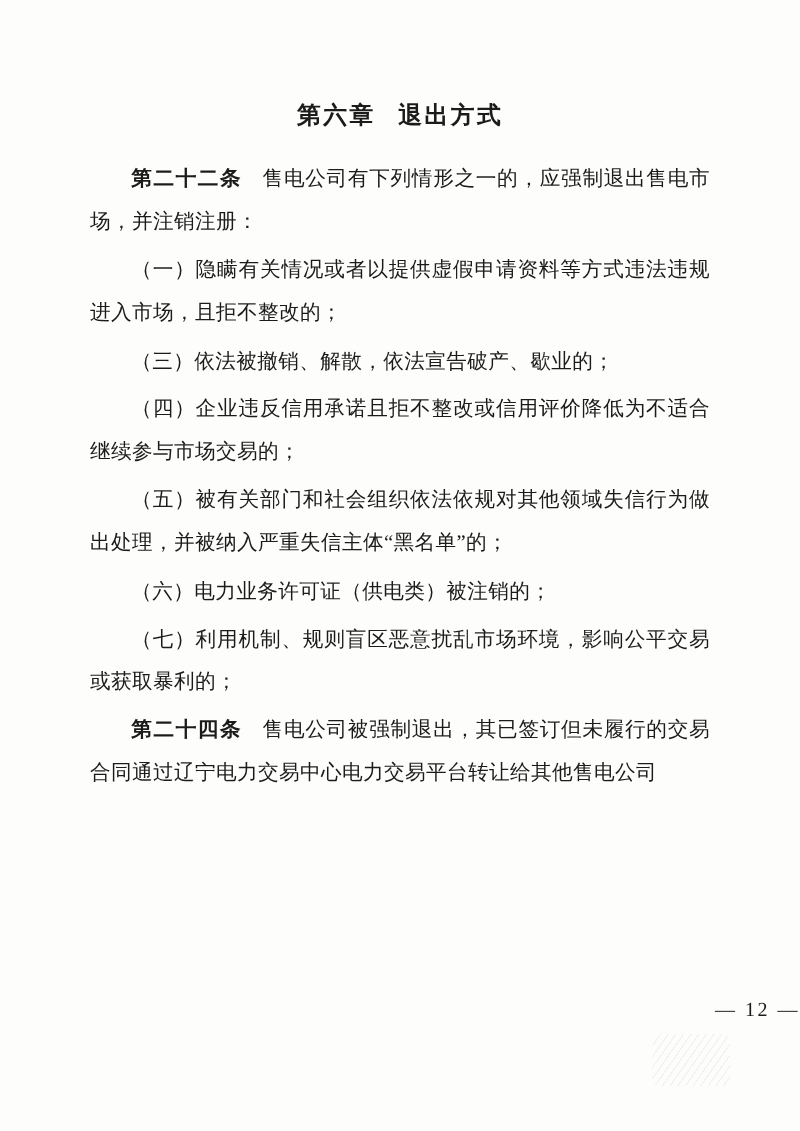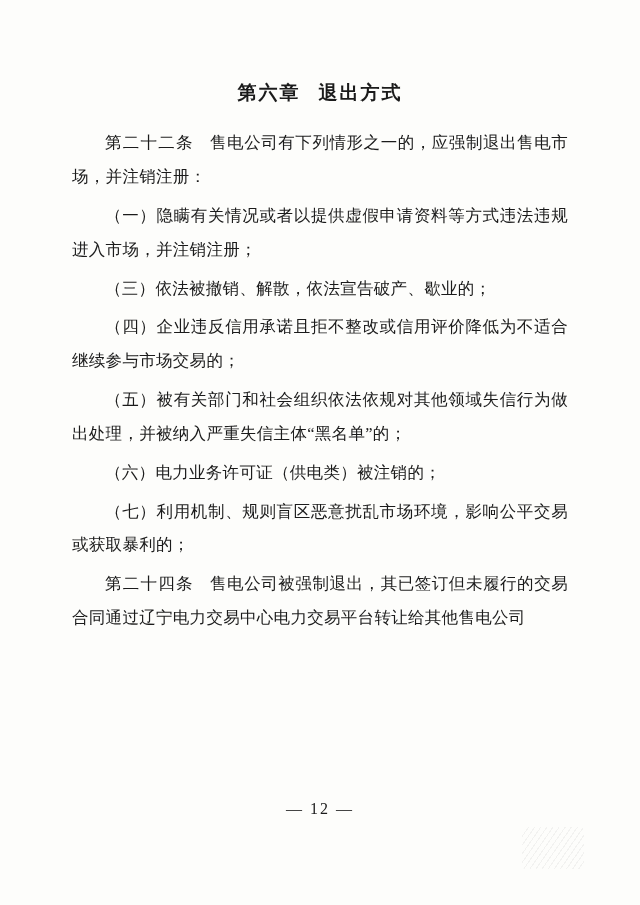--- a/index.html
+++ b/index.html
@@ -45,33 +45,33 @@
     font-size: 16.5px;
     line-height: 2.05;
     text-align: justify;
     text-justify: inter-ideograph;
     letter-spacing: 0.3px;
   }
   p.para.indent {
     text-indent: 33px;
   }
   .art-num {
-    font-weight: normal;
+    font-weight: bold;
     letter-spacing: 1px;
   }
   .art-sep {
     display: inline-block;
     width: 16px;
   }
   .footer {
     position: absolute;
     left: 0;
     top: 800px;
     width: 640px;
-    text-align: center;
+    text-align: right;
     font-size: 16px;
     letter-spacing: 2px;
   }
   .footer .pgnum {
     display: inline-block;
     padding: 0 6px;
   }
   .stamp {
     position: absolute;
     right: 56px;
@@ -94,21 +94,21 @@
 
     <h1 class="doc-title">
       <span>第六章</span><span class="gap"></span><span>退出方式</span>
     </h1>
 
     <p class="para indent">
       <span class="art-num">第二十二条</span><span class="art-sep"></span><span>售电公司有下列情形之一的，应强制退出售电市场，并注销注册：</span>
     </p>
 
     <p class="para indent">
-      <span>（一）隐瞒有关情况或者以提供虚假申请资料等方式违法违规进入市场，并注销注册；</span>
+      <span>（一）隐瞒有关情况或者以提供虚假申请资料等方式违法违规进入市场，且拒不整改的；</span>
     </p>
 
 
     <p class="para indent">
       <span>（三）依法被撤销、解散，依法宣告破产、歇业的；</span>
     </p>
 
     <p class="para indent">
       <span>（四）企业违反信用承诺且拒不整改或信用评价降低为不适合继续参与市场交易的；</span>
     </p>

